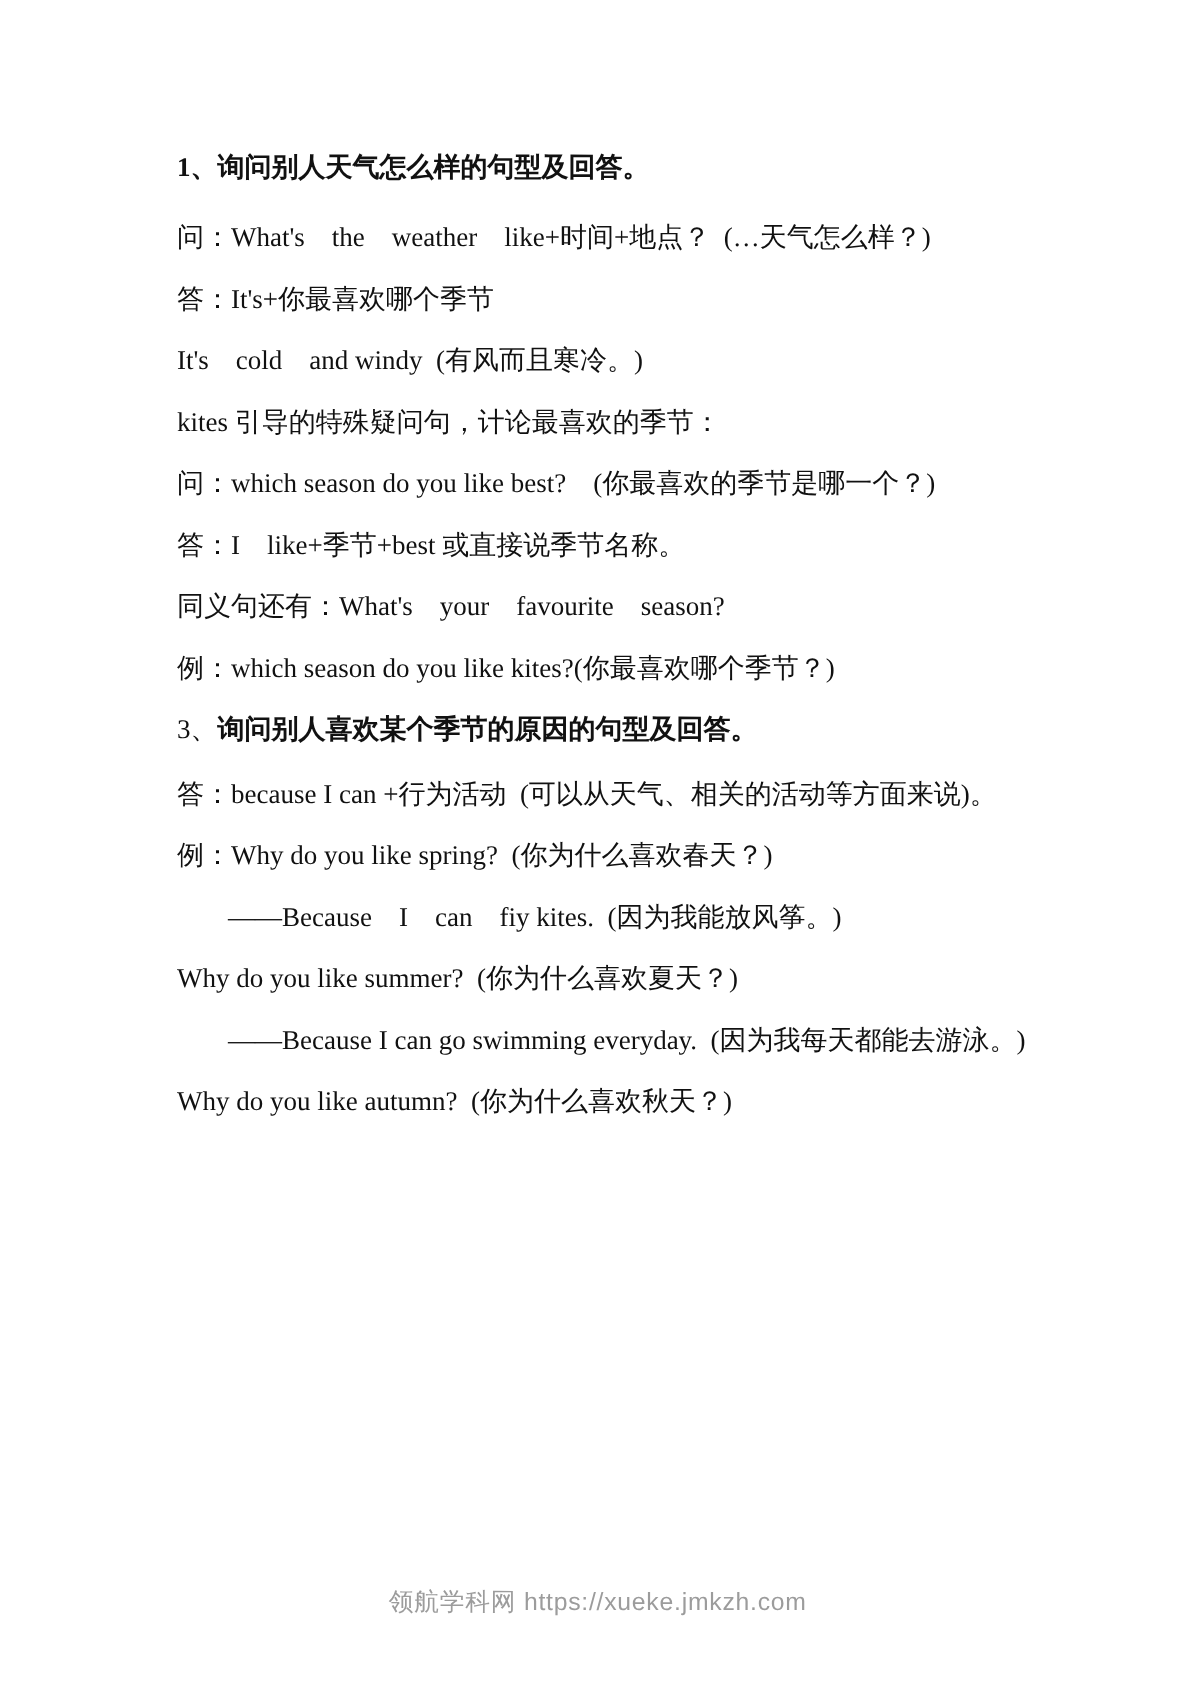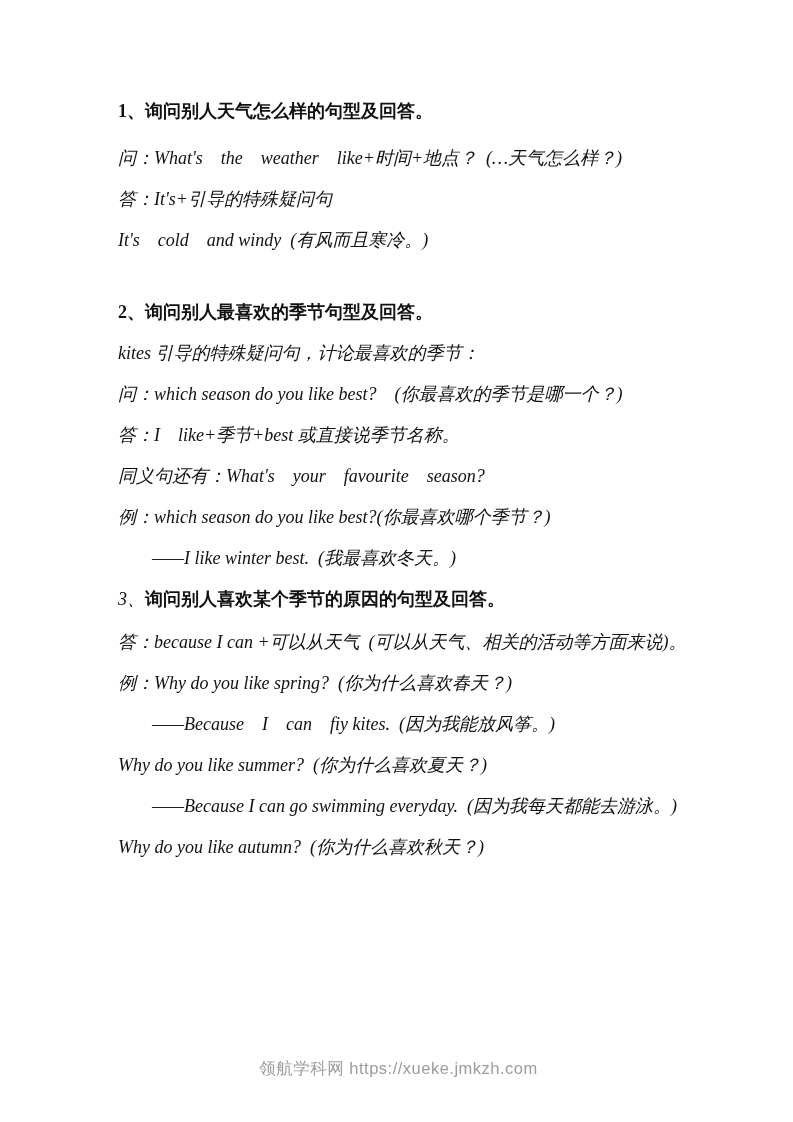--- a/index.html
+++ b/index.html
@@ -22,21 +22,21 @@
     color: #111111;
   }
   .para {
     margin: 0;
     line-height: 41px;
     white-space: pre-wrap;
   }
   .para.heading { font-weight: bold; }
   .para.indent { text-indent: 34px; }
   .run { font-weight: inherit; }
-  .run.normal { font-weight: normal; font-style: italic; }
+  .run.normal { font-weight: normal; }
   .run.bold { font-weight: bold; }
   .watermark {
     position: absolute;
     left: 4px;
     right: 0;
     top: 1053px;
     text-align: center;
     font-family: "Liberation Sans", "DejaVu Sans", sans-serif;
     font-size: 16.5px;
     letter-spacing: 0.5px;
@@ -44,31 +44,29 @@
     color: #9c9c9c;
   }
 </style>
 </head>
 <body>
 
 <div class="page">
   <main class="doc-body" id="doc-body">
       <p class="para heading" style="margin-bottom: 6px;"><span class="run bold">1、询问别人天气怎么样的句型及回答。</span></p>
       <p class="para"><span class="run normal">问：What's    the    weather    like+时间+地点？  (…天气怎么样？)</span></p>
-      <p class="para"><span class="run normal">答：It's+引导的特殊疑问句</span></p>
+      <p class="para"><span class="run normal">答：It's+你最喜欢哪个季节</span></p>
       <p class="para"><span class="run normal">It's    cold    and windy  (有风而且寒冷。)</span></p>
-      <p class="para heading" style="margin-top: 31px;"><span class="run bold">2、询问别人最喜欢的季节句型及回答。</span></p>
       <p class="para"><span class="run normal">kites 引导的特殊疑问句，计论最喜欢的季节：</span></p>
       <p class="para"><span class="run normal">问：which season do you like best?    (你最喜欢的季节是哪一个？)</span></p>
       <p class="para"><span class="run normal">答：I    like+季节+best 或直接说季节名称。</span></p>
       <p class="para"><span class="run normal">同义句还有：What's    your    favourite    season?</span></p>
-      <p class="para"><span class="run normal">例：which season do you like best?(你最喜欢哪个季节？)</span></p>
-      <p class="para indent"><span class="run normal">——I like winter best.  (我最喜欢冬天。)</span></p>
+      <p class="para"><span class="run normal">例：which season do you like kites?(你最喜欢哪个季节？)</span></p>
       <p class="para heading" style="margin-bottom: 2px;"><span class="run normal">3、</span><span class="run bold">询问别人喜欢某个季节的原因的句型及回答。</span></p>
-      <p class="para"><span class="run normal">答：because I can +可以从天气  (可以从天气、相关的活动等方面来说)。</span></p>
+      <p class="para"><span class="run normal">答：because I can +行为活动  (可以从天气、相关的活动等方面来说)。</span></p>
       <p class="para"><span class="run normal">例：Why do you like spring?  (你为什么喜欢春天？)</span></p>
       <p class="para indent"><span class="run normal">——Because    I    can    fiy kites.  (因为我能放风筝。)</span></p>
       <p class="para"><span class="run normal">Why do you like summer?  (你为什么喜欢夏天？)</span></p>
       <p class="para indent"><span class="run normal">——Because I can go swimming everyday.  (因为我每天都能去游泳。)</span></p>
       <p class="para"><span class="run normal">Why do you like autumn?  (你为什么喜欢秋天？)</span></p>
     </main>
   <footer class="watermark" style="color: rgb(156, 156, 156);">
     <span>领航学科网 https://xueke.jmkzh.com</span>
   </footer>
 </div>

